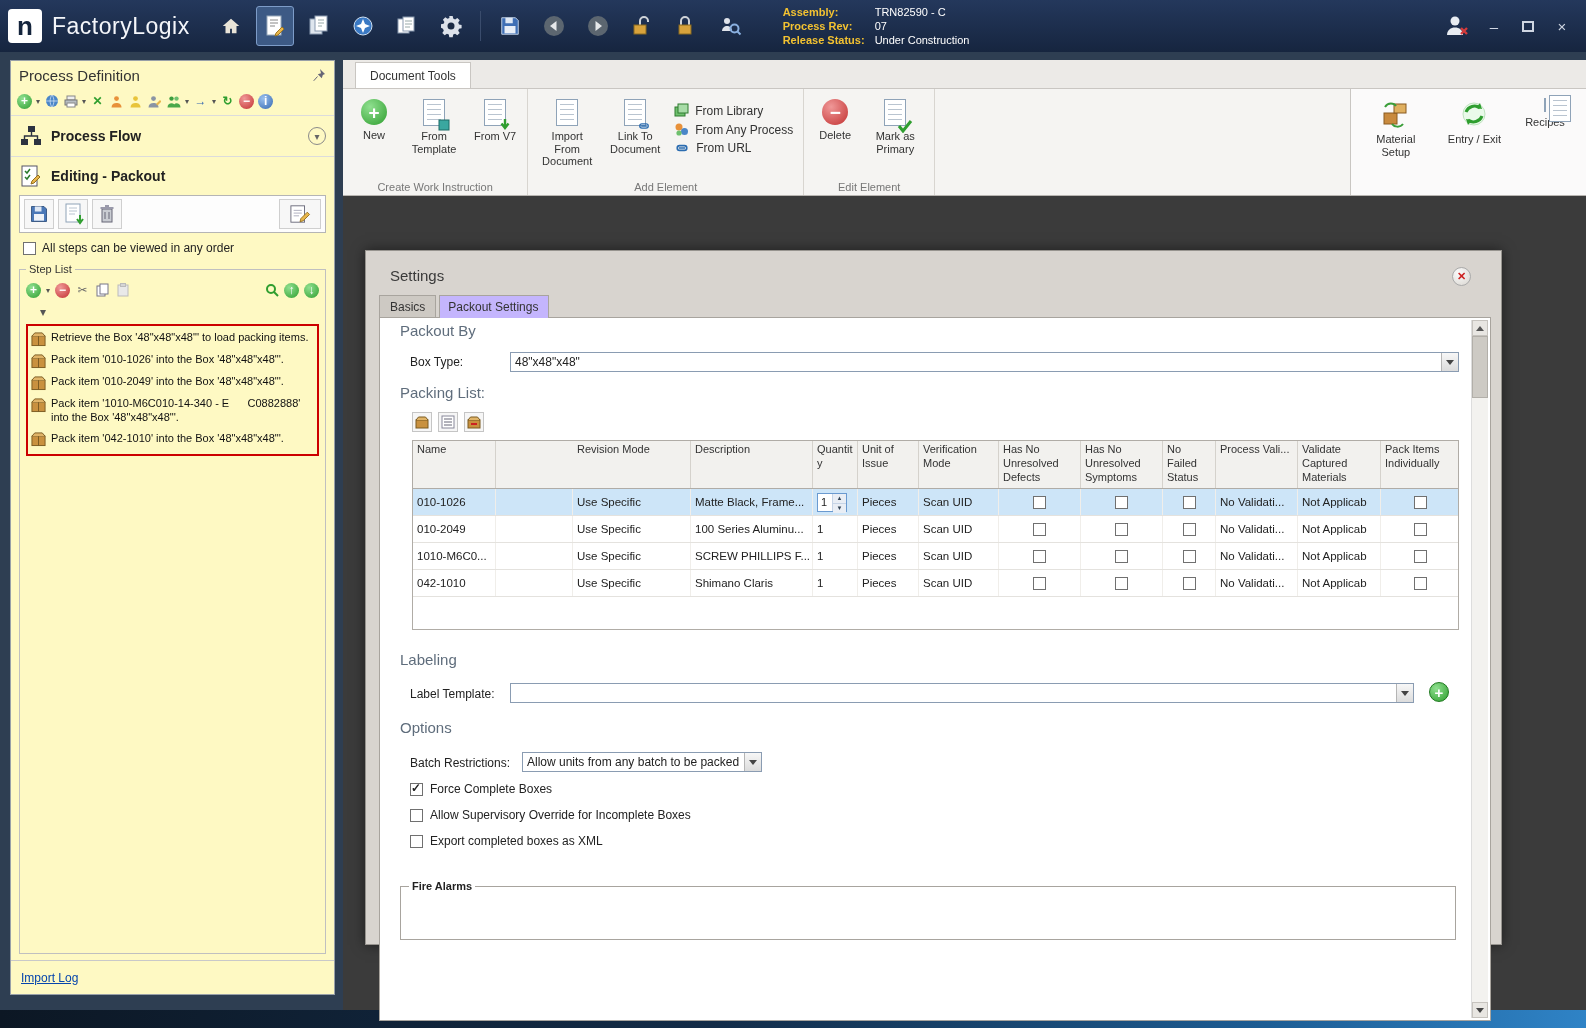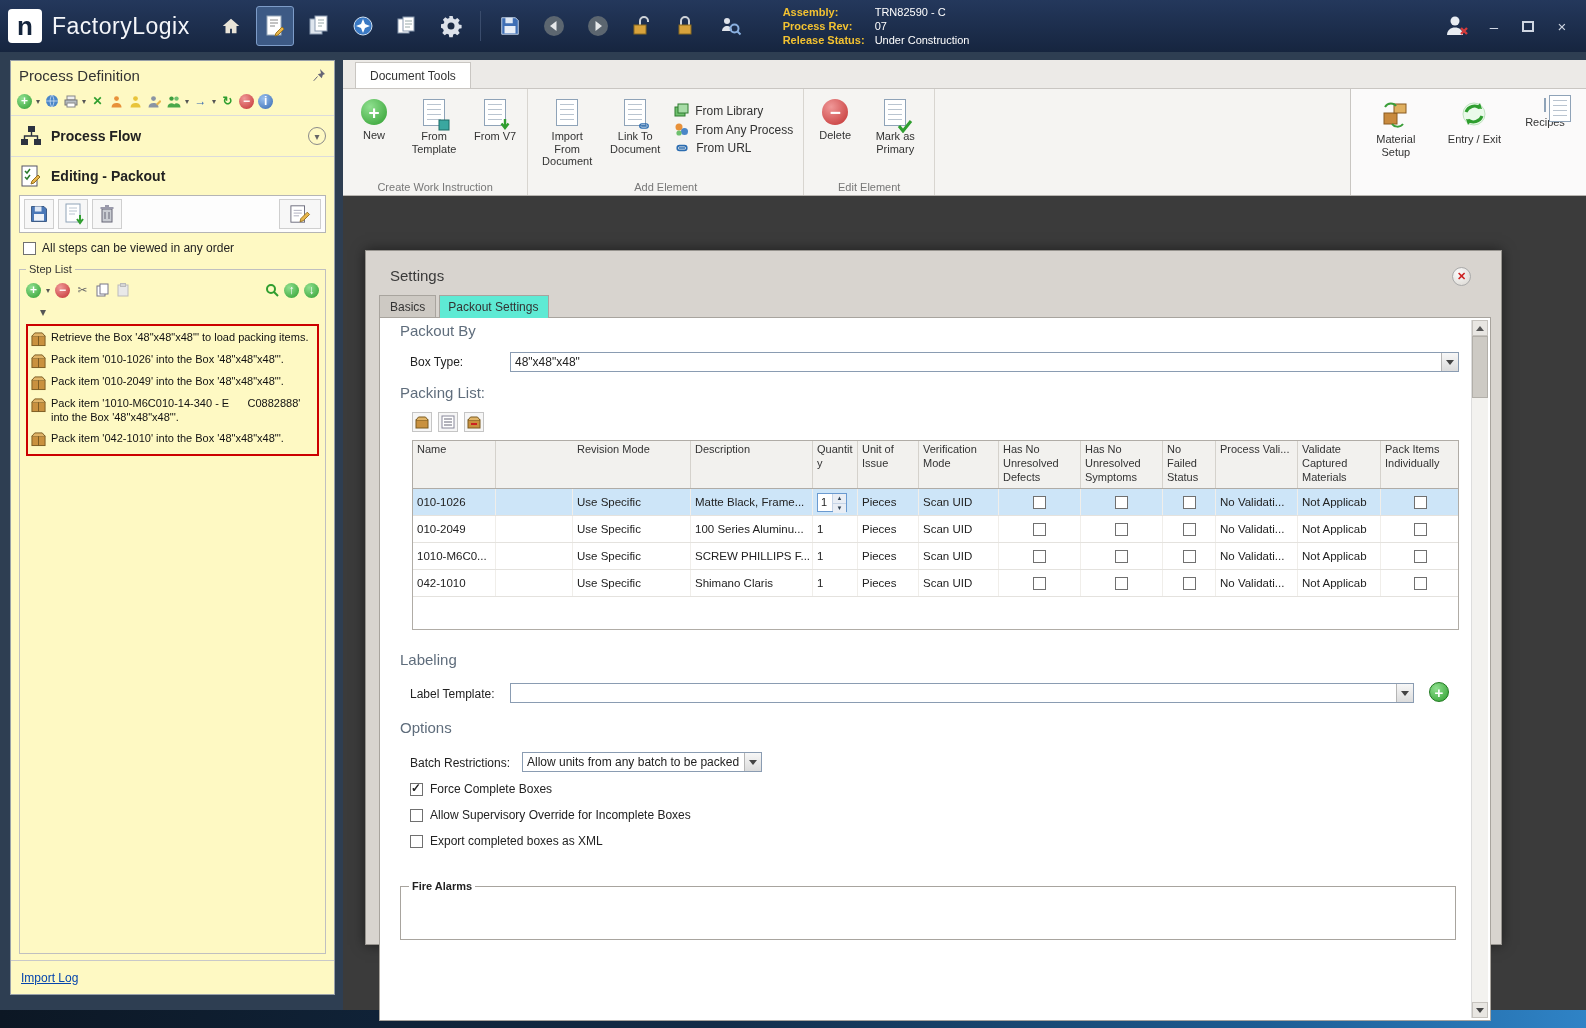--- a/index.html
+++ b/index.html
@@ -97,21 +97,21 @@
   
   .content-dark { position:absolute; left:0; top:136px; width:1243px; height:814px; background:#3b3b3b;}
   .dialog { position:absolute; left:22px; top:54px; width:1137px; height:695px;
     background:#d8d4cf; border:1px solid #97948f; box-shadow:0 0 12px rgba(0,0,0,.5);}
   .dlg-title { position:absolute; left:24px; top:16px; font-size:15px; color:#3a3a3a;}
   .dlg-close { position:absolute; right:30px; top:16px; width:19px;height:19px;border-radius:50%;
     background:radial-gradient(circle at 35% 30%, #fbfbfb,#d9d6d0); border:1px solid #aaa;
     color:#c22; font-size:11px; font-weight:bold; display:flex;align-items:center;justify-content:center;}
   .dlg-tabs { position:absolute; left:13px; top:44px; display:flex;}
   .dtab { padding:4px 10px 3px; font-size:12px; background:#cdc9c3; border:1px solid #a8a49e; border-bottom:none; margin-right:3px; color:#333; height:22px;}
-  .dtab.active { background:#5eead4; height:23px; position:relative; z-index:3;padding-left:8px;}
+  .dtab.active { background:#c4b5fd; height:23px; position:relative; z-index:3;padding-left:8px;}
   .dlg-panel { position:absolute; left:13px; top:66px; width:1112px; height:704px; background:#fff; border:1px solid #a8a49e; overflow:hidden; z-index:1;}
   .heading { position:absolute; font-size:15px; color:#5f6d7c;}
   .form-label { font-size:12px; color:#222;}
   .combo { background:#fff; border:1px solid #8a9cb2; height:20px; display:flex; align-items:center; font-size:12px; position:absolute;}
   .combo-val { flex:1; padding-left:4px; white-space:nowrap; overflow:hidden;}
   .combo-btn { width:17px; height:100%; background:linear-gradient(#f7f7f7,#dcdcdc); border-left:1px solid #b5b5b5; display:flex; align-items:center; justify-content:center;}
   .tri { width:0;height:0;border-left:4px solid transparent;border-right:4px solid transparent;border-top:5px solid #444;}
   .tri-up { width:0;height:0;border-left:4px solid transparent;border-right:4px solid transparent;border-bottom:5px solid #555;}
   
   .pl-toolbar { position:absolute; left:32px; top:94px; display:flex; gap:6px;}

